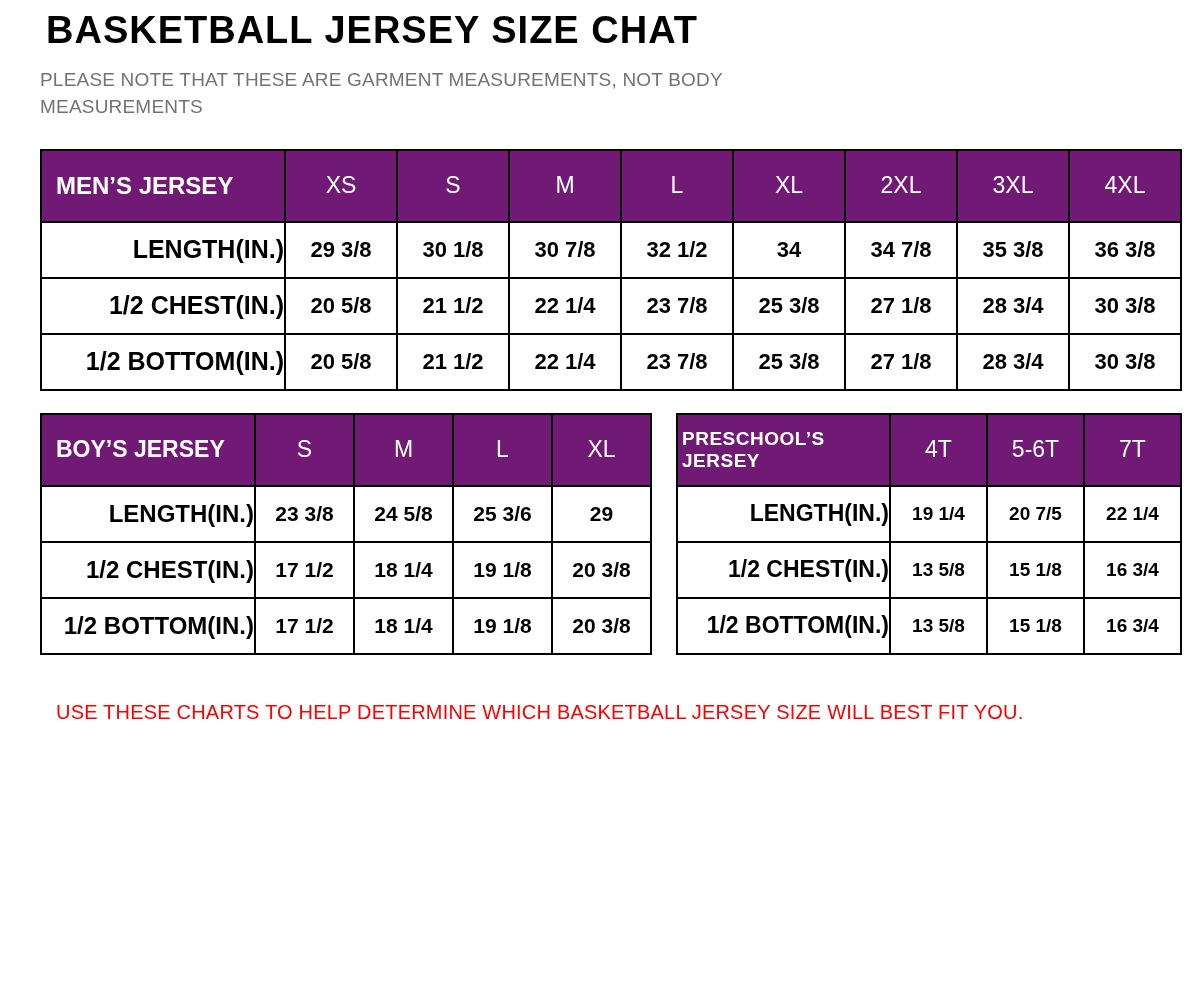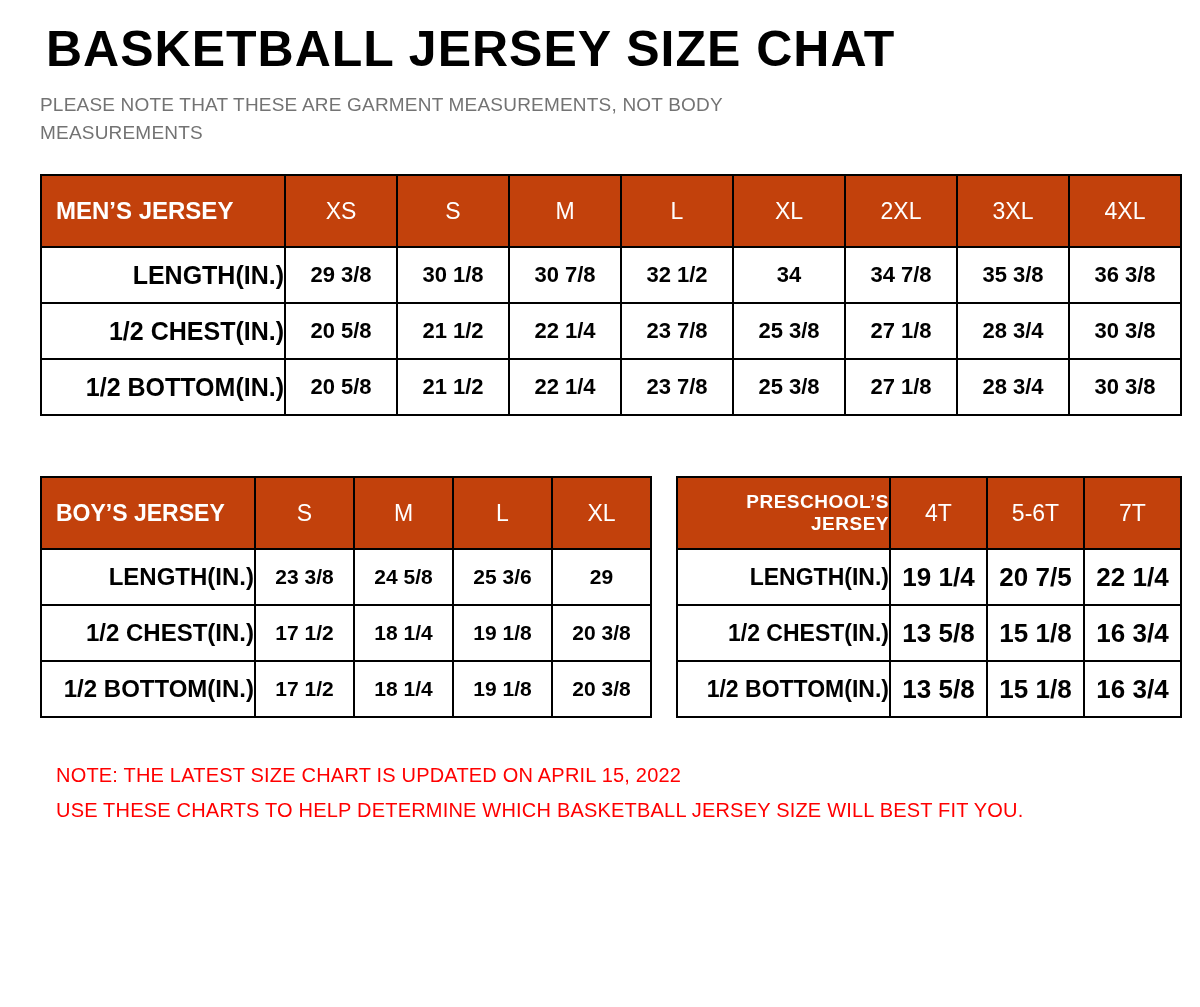--- a/index.html
+++ b/index.html
@@ -13,24 +13,24 @@
     font-family: "Liberation Sans", sans-serif;
     color: #000000;
     position: relative;
     overflow: hidden;
   }
   .page {
     padding: 0 22px;
     box-sizing: border-box;
   }
   .title {
-    font-size: 50px;
+    font-size: 38px;
     font-weight: bold;
     letter-spacing: 1px;
-    margin: 22px 0 0 24px;
+    margin: 10px 0 0 24px;
     line-height: 1.1;
     color: #000;
   }
   .note-top {
     color: #737373;
     font-size: 19px;
     line-height: 1.45;
     margin: 14px 0 0 18px;
     max-width: 850px;
     letter-spacing: 0.2px;
@@ -45,21 +45,21 @@
     text-align: center;
     vertical-align: middle;
     font-size: 21px;
     font-weight: bold;
     padding: 0;
     height: 54px;
     color: #000;
     background: #ffffff;
   }
   thead th {
-    background: #c2410c;
+    background: #701a75;
     color: #ffffff;
     font-weight: normal;
     font-size: 23px;
     height: 70px;
   }
   thead th.rowlabel-head {
     font-size: 23px;
     font-weight: bold;
     text-align: left;
     padding-left: 14px;
@@ -76,45 +76,45 @@
     width: 1140px;
   }
   #mens-table col.c0 { width: 244px; }
   #mens-table col.cx { width: 112px; }
   #mens-table thead th.rowlabel-head { font-size: 24px; }
   #mens-table td.rowlabel { font-size: 25px; }
   #mens-table td { font-size: 22px; }
 
   .lower-row {
     display: flex;
-    margin: 60px 0 0 18px;
+    margin: 22px 0 0 18px;
     gap: 24px;
   }
 
   
   #boys-table {
     width: 610px;
   }
   #boys-table col.c0 { width: 214px; }
   #boys-table col.cx { width: 99px; }
 
   
   #preschool-table {
     width: 505px;
   }
   #preschool-table col.c0 { width: 213px; }
   #preschool-table col.cx { width: 97px; }
   #preschool-table thead th.rowlabel-head {
     font-size: 19px;
     letter-spacing: 0.5px;
-    text-align: right;
-    padding-left: 12px;
+    text-align: left;
+    padding-left: 4px;
   }
   #preschool-table td.rowlabel { font-size: 23px; }
-  #preschool-table td { font-size: 26px; }
+  #preschool-table td { font-size: 19px; }
 
   .footer-notes {
     margin: 40px 0 0 34px;
     color: #ff0000;
     font-size: 20px;
     line-height: 1.75;
     letter-spacing: 0.2px;
   }
 </style>
 </head>
@@ -265,17 +265,16 @@
           <td>13  5/8</td>
           <td>15  1/8</td>
           <td>16  3/4</td>
         </tr>
       </tbody>
     </table>
 
   </div>
 
   <div class="footer-notes">
-    <div>NOTE: THE LATEST SIZE CHART IS UPDATED ON APRIL 15, 2022</div>
     <div>USE THESE CHARTS TO HELP DETERMINE WHICH  BASKETBALL JERSEY  SIZE WILL BEST FIT YOU.</div>
   </div>
 
 </div>
 
 </body></html>

